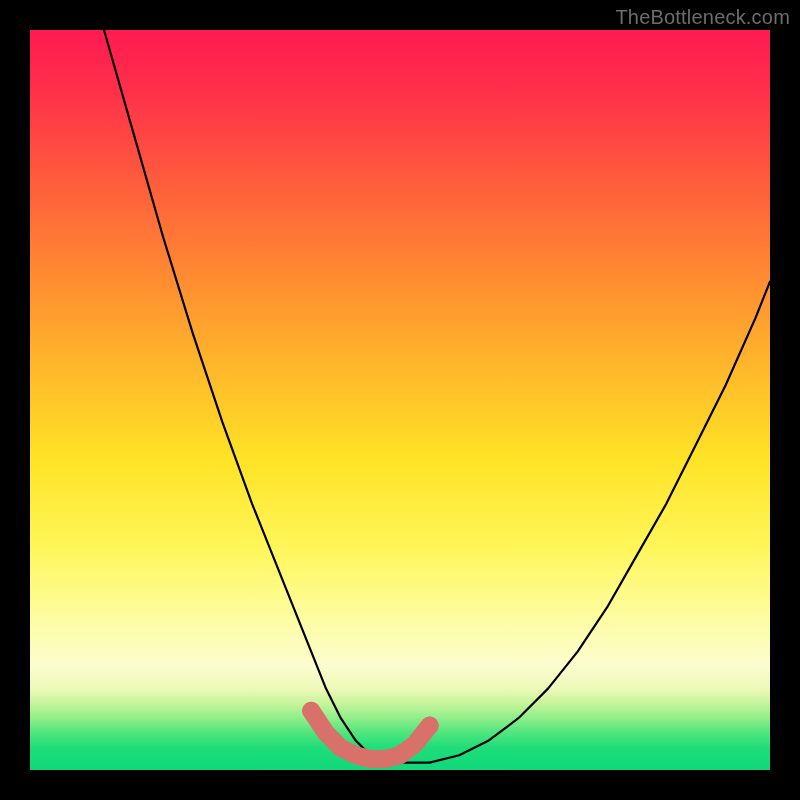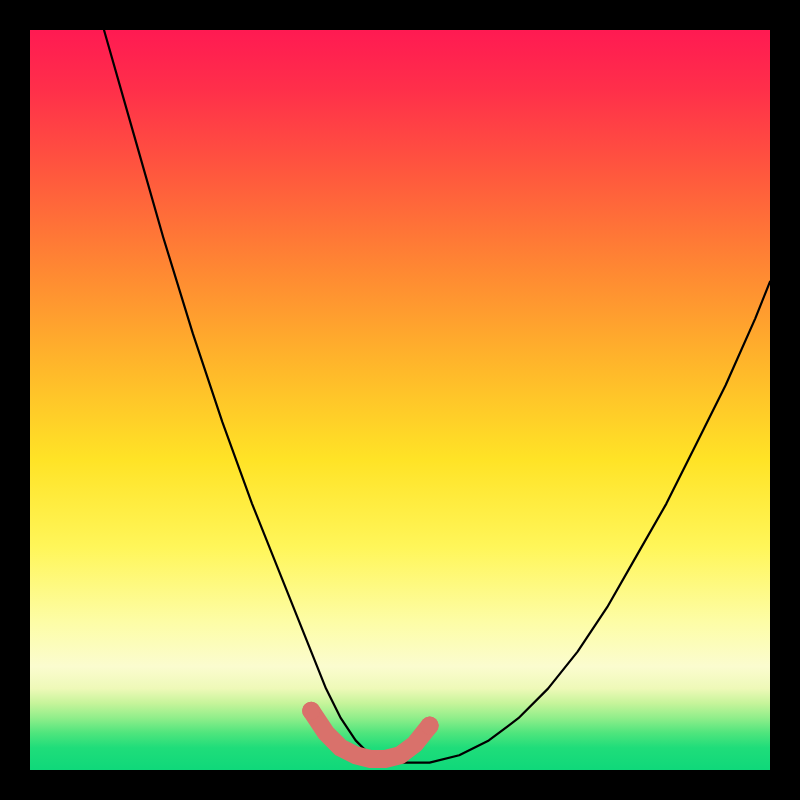--- a/index.html
+++ b/index.html
@@ -59,20 +59,21 @@
     font-size: 20px;
     font-weight: 500;
     letter-spacing: 0.2px;
     user-select: none;
   }
 </style>
 </head>
 <body>
 
 <div class="frame">
+  <div class="watermark">TheBottleneck.com</div>
 
   <div class="plot">
     <svg class="curve" viewBox="0 0 740 740" preserveAspectRatio="none">
       <path d="M74.0 0.0 L103.6 103.6 L133.2 207.2 L162.8 303.4 L192.4 392.2 L222.0 473.6 L251.6 547.6 L281.2 621.6 L296.0 658.6 L310.8 688.2 L325.6 710.4 L340.4 725.2 L355.2 732.6 L370.0 732.6 L399.6 732.6 L429.2 725.2 L458.8 710.4 L488.4 688.2 L518.0 658.6 L547.6 621.6 L577.2 577.2 L606.8 525.4 L636.4 473.6 L666.0 414.4 L695.6 355.2 L725.2 288.6 L740.0 251.6" fill="none" stroke="#000" stroke-width="2.2" stroke-linecap="round" stroke-linejoin="round"></path>
       <path d="M281.2 680.8 L296.0 703.0 L310.8 717.8 L325.6 725.2 L340.4 728.9 L355.2 728.9 L370.0 725.2 L384.8 714.1 L399.6 695.6" fill="none" stroke="#d9716b" stroke-width="18" stroke-linecap="round" stroke-linejoin="round"></path>
 
       <circle cx="281.2" cy="680.8" r="9" fill="#d9716b"></circle>
       <circle cx="399.6" cy="695.6" r="9" fill="#d9716b"></circle>
     </svg>
   </div>

